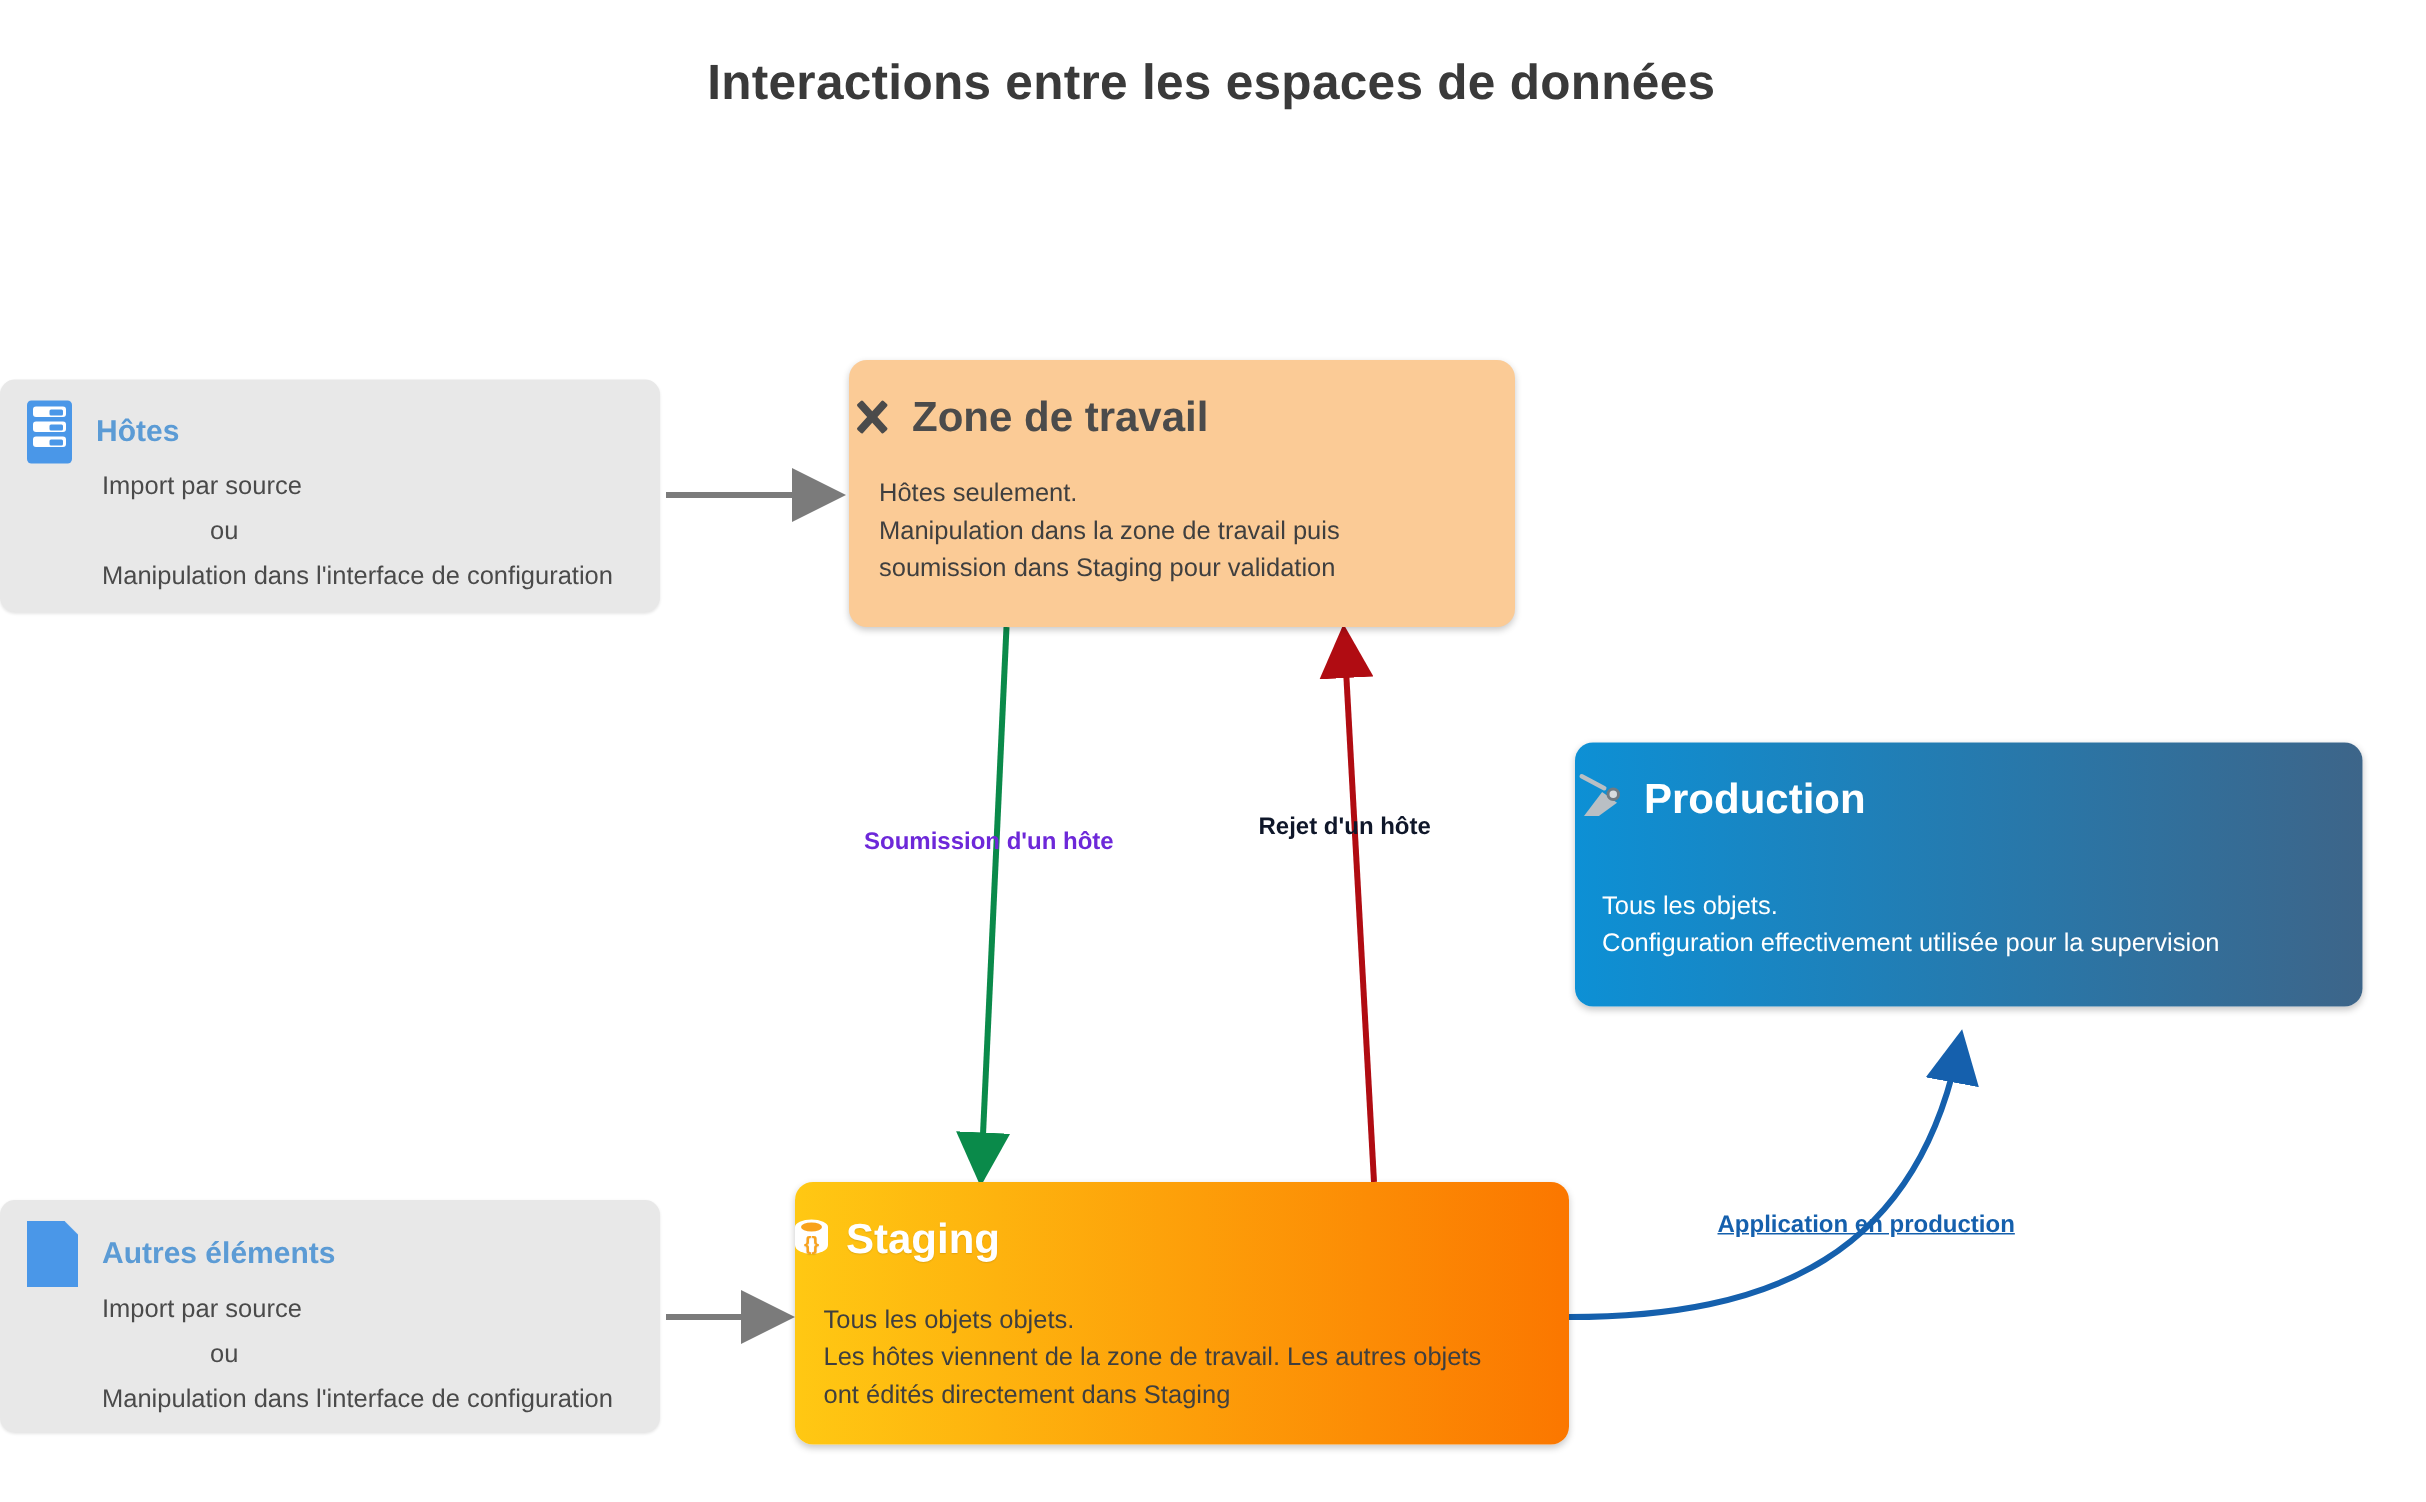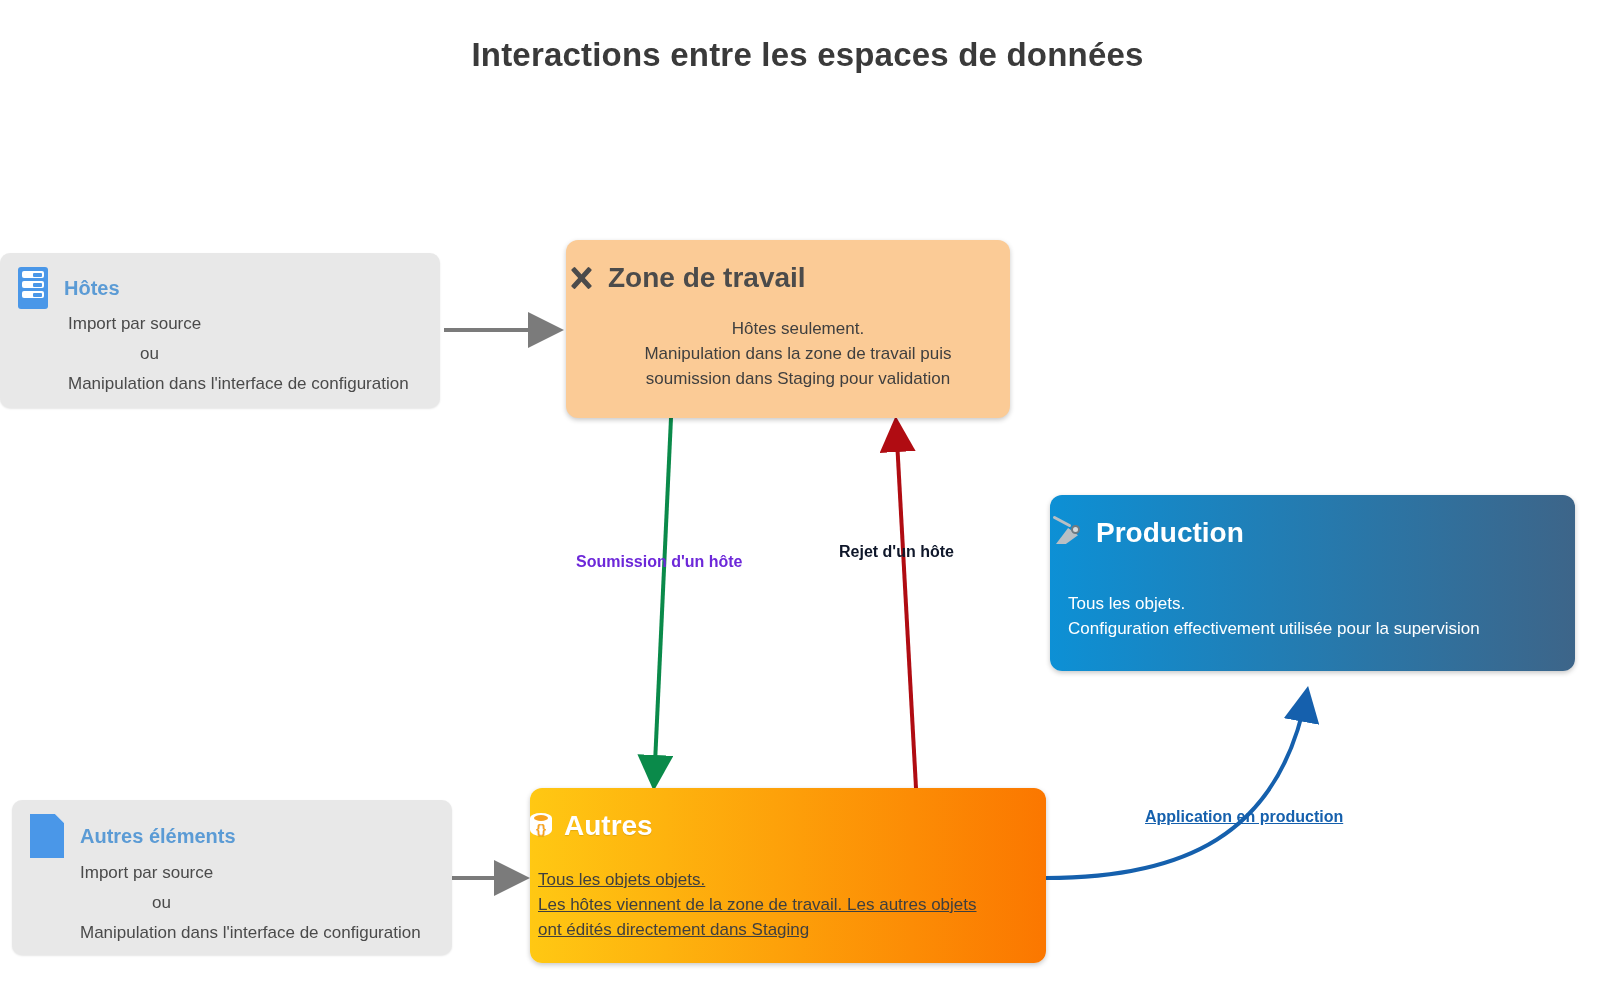--- a/index.html
+++ b/index.html
@@ -115,21 +115,21 @@
   }
   .stage-body {
     font-size: 17px;
     line-height: 25px;
     padding: 22px 0 0 20px;
     white-space: pre-line;
   }
 
   #workspace-box { background: #fbcb96; }
   #workspace-box .stage-head { color: #4b4b4b; }
-  #workspace-box .stage-body { color: #3f3f3f; text-align: center; }
+  #workspace-box .stage-body { color: #3f3f3f; }
 
   #staging-box {
     background: linear-gradient(90deg, #ffc813 0%, #fb7700 100%);
   }
   #staging-box .stage-head { color: #ffffff; text-shadow: 0 1px 1px rgba(0,0,0,.12); }
   #staging-box .stage-body { color: #3f3f3f; }
 
   #production-box {
     background: linear-gradient(90deg, #0d90d5 0%, #3d6589 100%);
   }
@@ -268,21 +268,21 @@
         <i></i>
         <i></i>
     </span>
     <span class="src-title">Hôtes</span>
   </div>
   <div class="src-line">Import par source</div>
   <div class="src-line center">ou</div>
   <div class="src-line">Manipulation dans l'interface de configuration</div>
 </div>
 
-<div class="src-box" id="src-autres" style="left:12px; top:800px; width:440px; height:155px;">
+<div class="src-box" id="src-autres" style="left:0px; top:800px; width:440px; height:155px;">
   <div class="src-head">
     <span class="icon-doc"></span>
     <span class="src-title">Autres éléments</span>
   </div>
   <div class="src-line">Import par source</div>
   <div class="src-line center">ou</div>
   <div class="src-line">Manipulation dans l'interface de configuration</div>
 </div>
 
 <div class="stage-box" id="workspace-box" style="left:566px; top:240px; width:444px; height:178px;">
@@ -309,23 +309,23 @@
 </div>
 
 <div class="stage-box" id="staging-box" style="left:530px; top:788px; width:516px; height:175px;">
   <div class="stage-head">
     <span class="icon-db">
       <span class="body"></span>
       <span class="top"></span>
       <span class="hole"></span>
       <span class="brace">{}</span>
     </span>
-    <span>Autres</span>
-  </div>
-  <div class="stage-body" style="padding-top:25px; padding-left:8px;text-decoration:underline;">Tous les objets objets.
+    <span>Staging</span>
+  </div>
+  <div class="stage-body" style="padding-top:25px; padding-left:19px;">Tous les objets objets.
 Les hôtes viennent de la zone de travail. Les autres objets
 ont édités directement dans Staging</div>
 </div>
 
 <div class="edge-label" style="left:576px; top:553px; color:#6d28d9;">Soumission d'un hôte</div>
 
 <div class="edge-label" style="left:839px; top:543px; color:#0f172a;">Rejet d'un hôte</div>
 
 <div class="edge-label" style="left:1145px; top:808px; color:#1560ad;text-decoration:underline;">Application en production</div>
 

